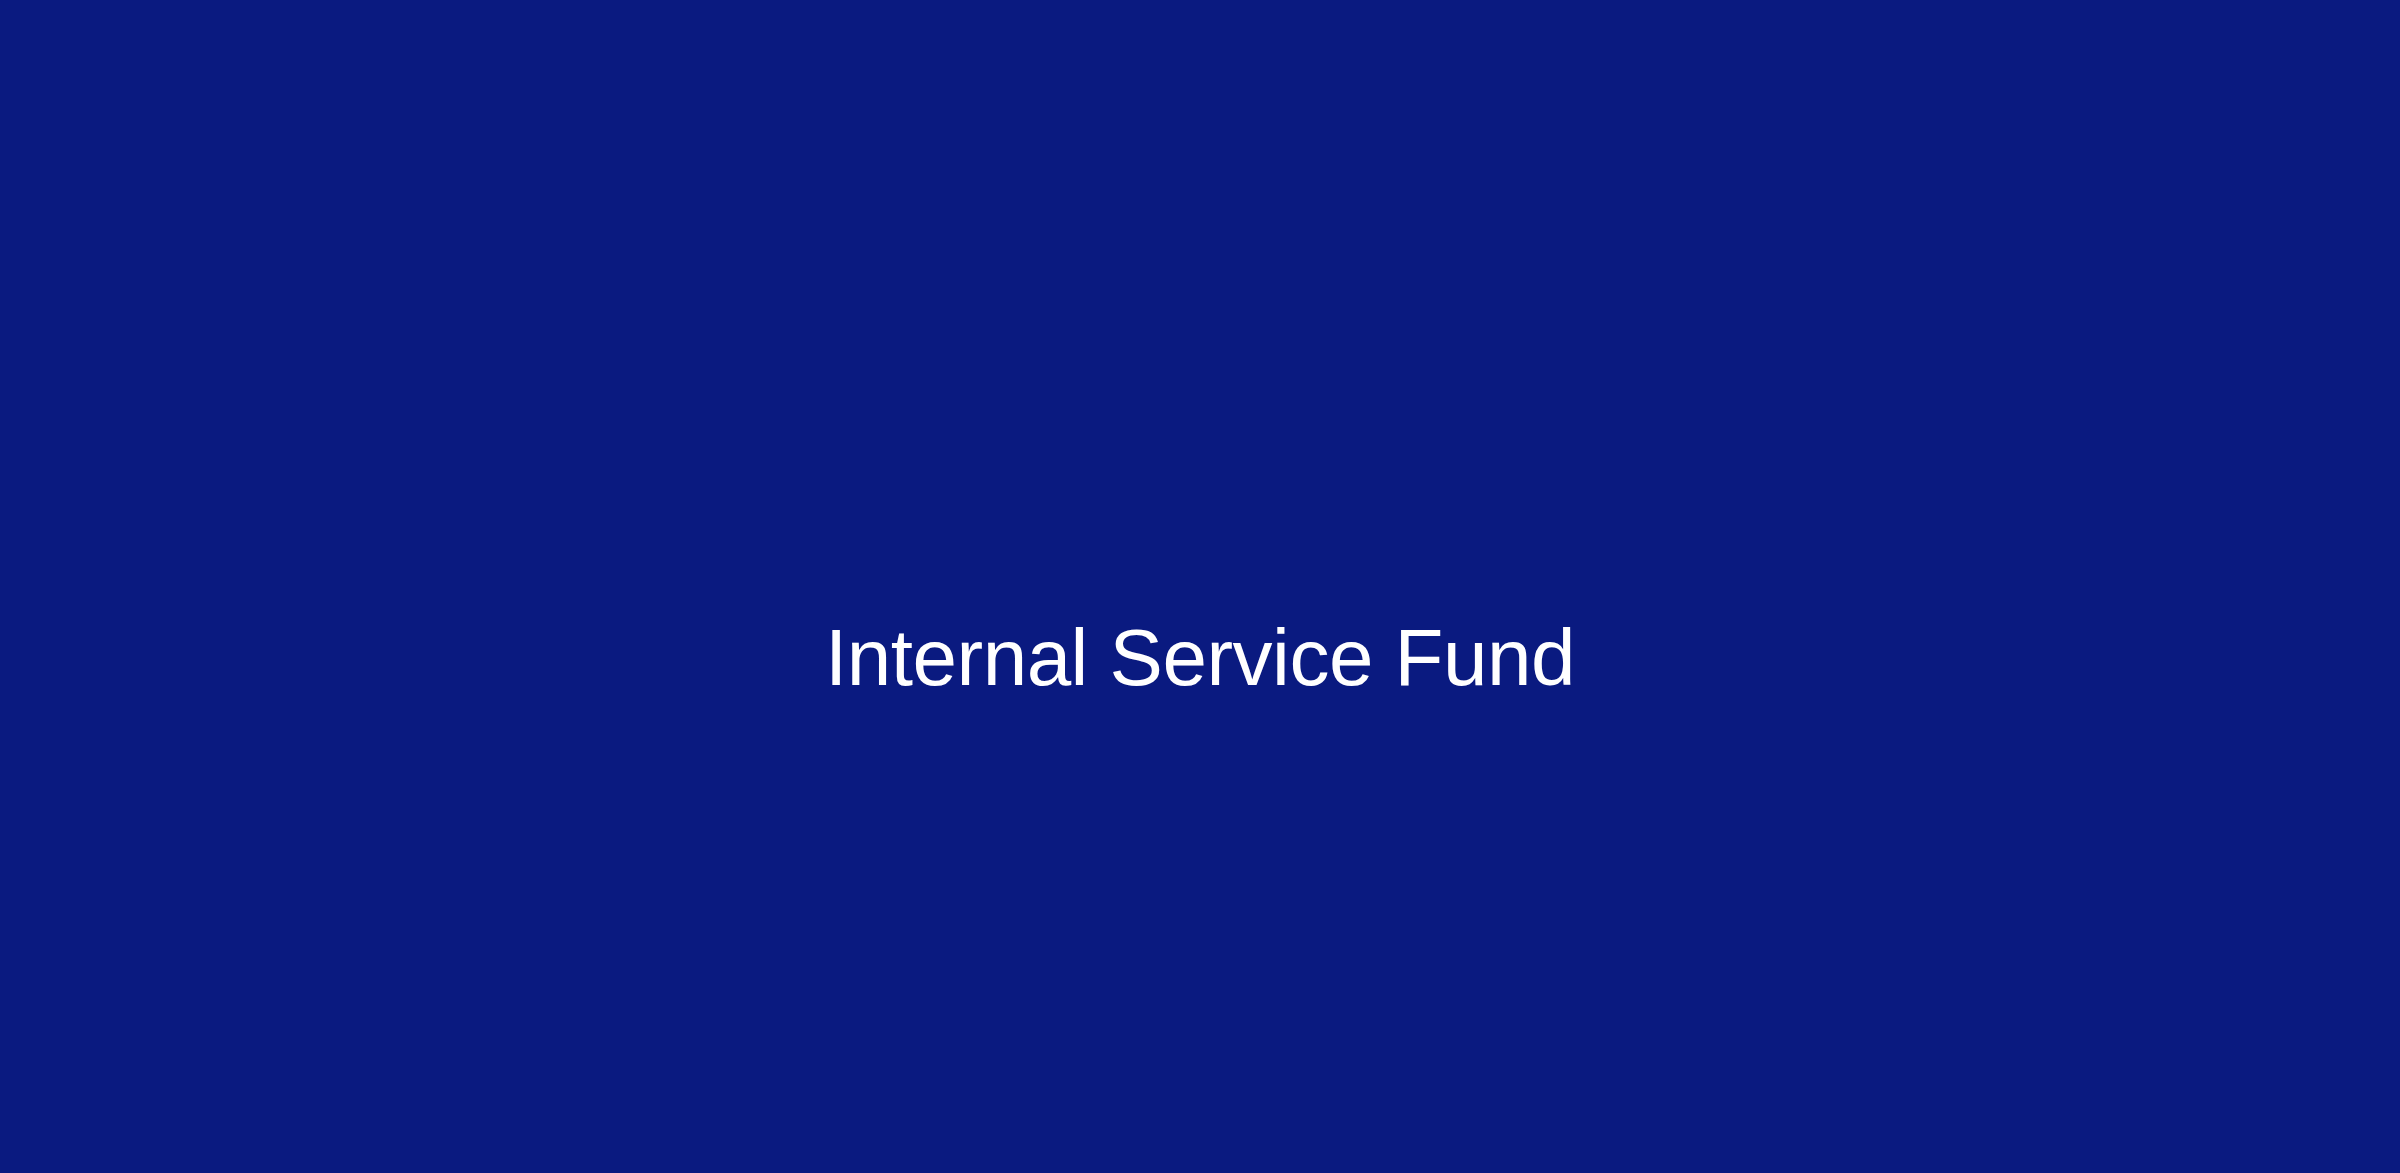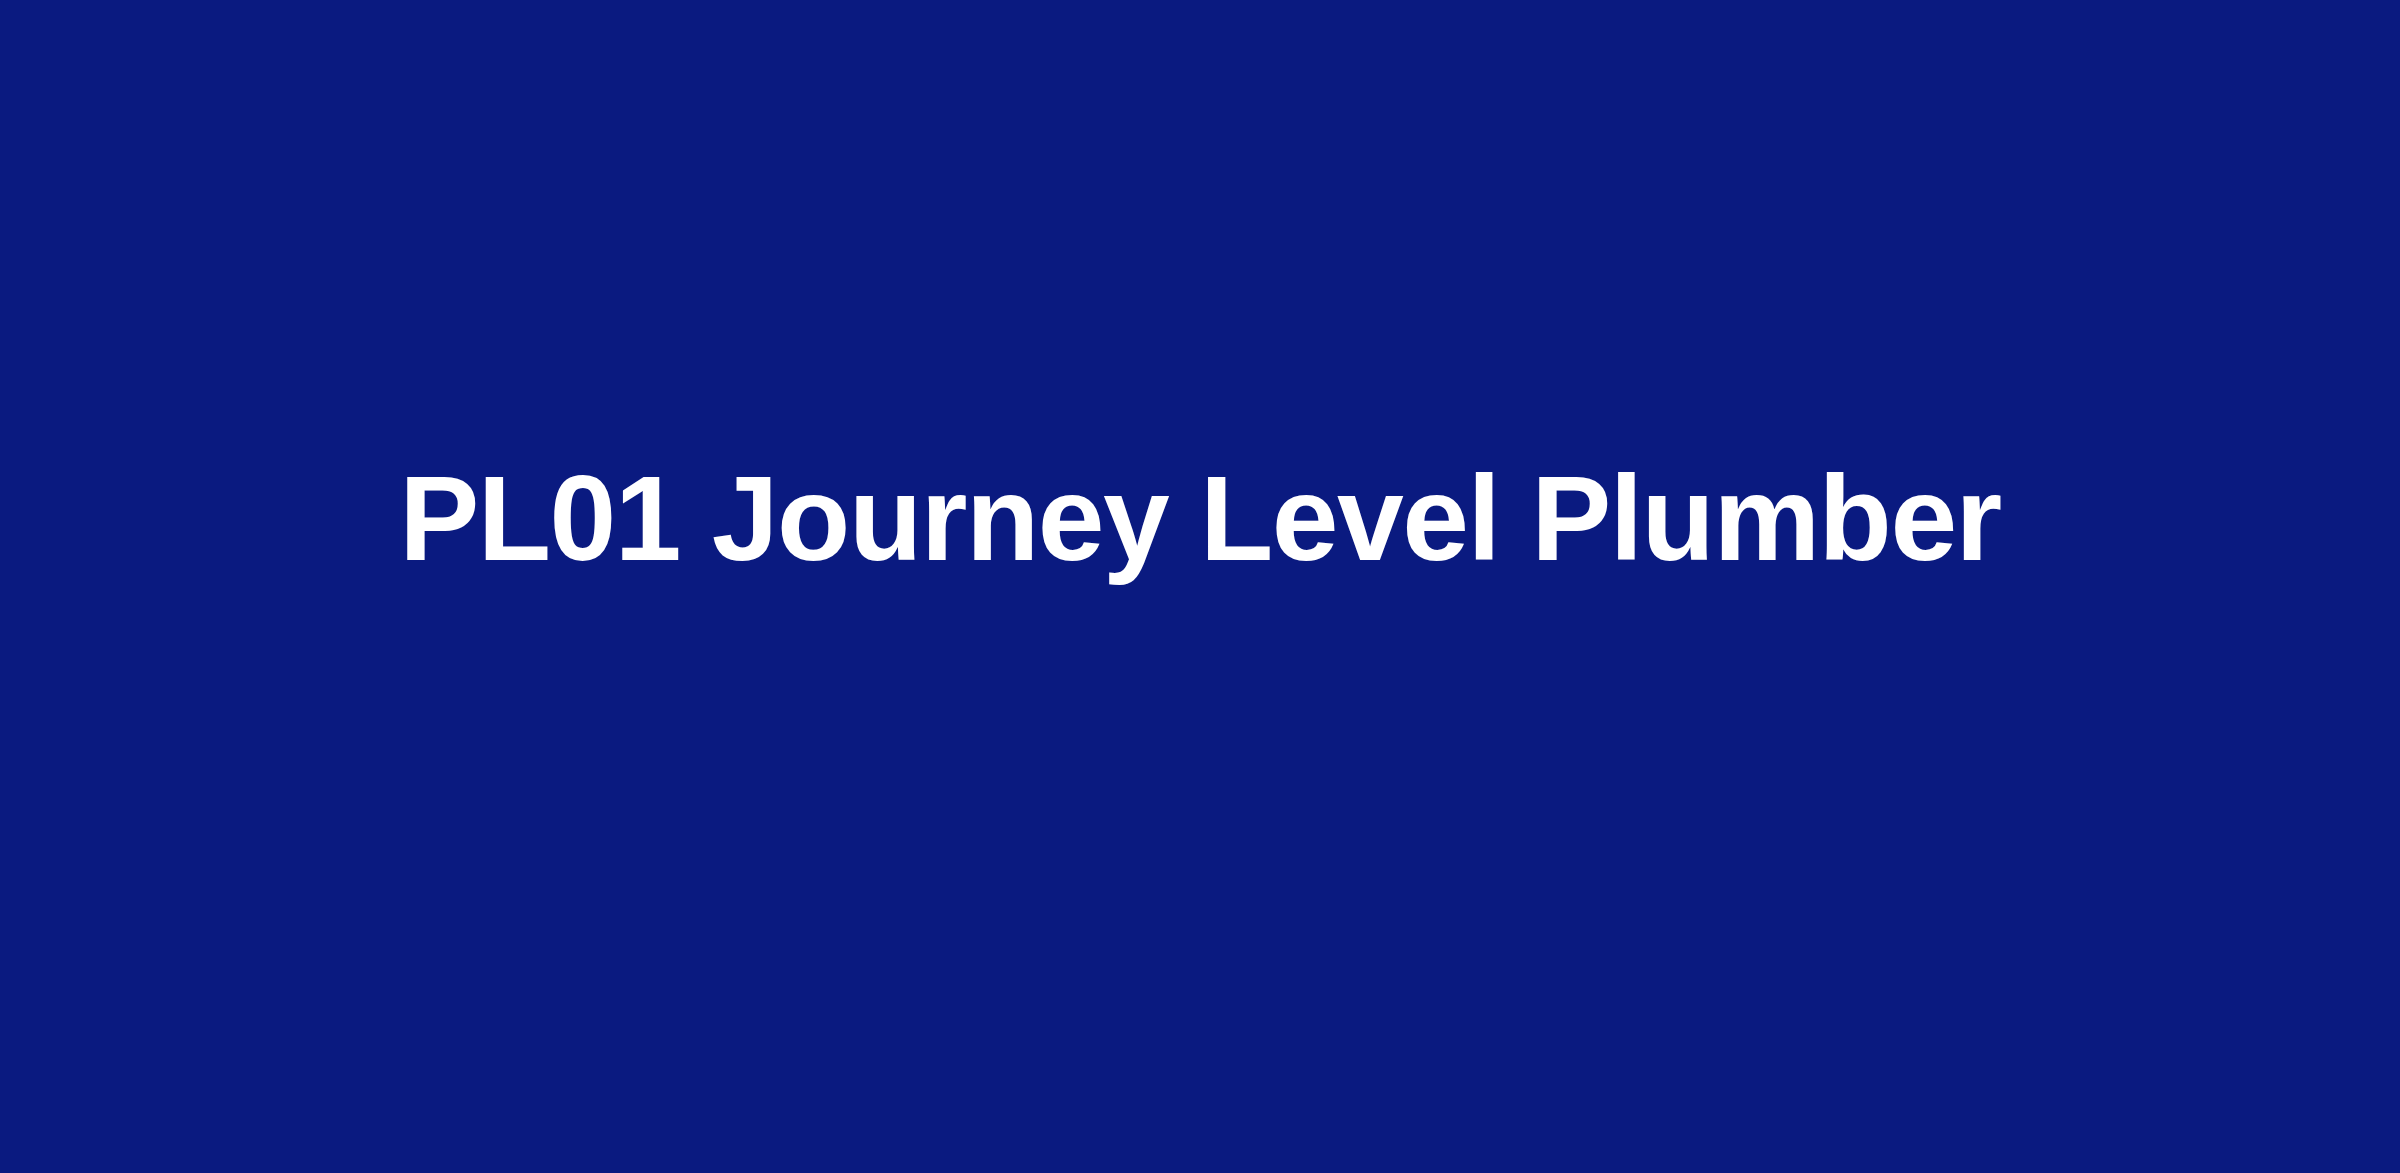--- a/index.html
+++ b/index.html
@@ -67,15 +67,15 @@
     top: 618px;
     left: 50%;
     transform: translateX(-50%);
   }
 </style>
 </head>
 <body>
 
 <div class="slide">
   <div class="title-block">
-    <h1 class="slide-title">PL01 Journey Level Plumber</h1>
+    <h2 class="slide-subtitle">Internal Service Fund</h2>
   </div>
 </div>
 
 </body></html>

